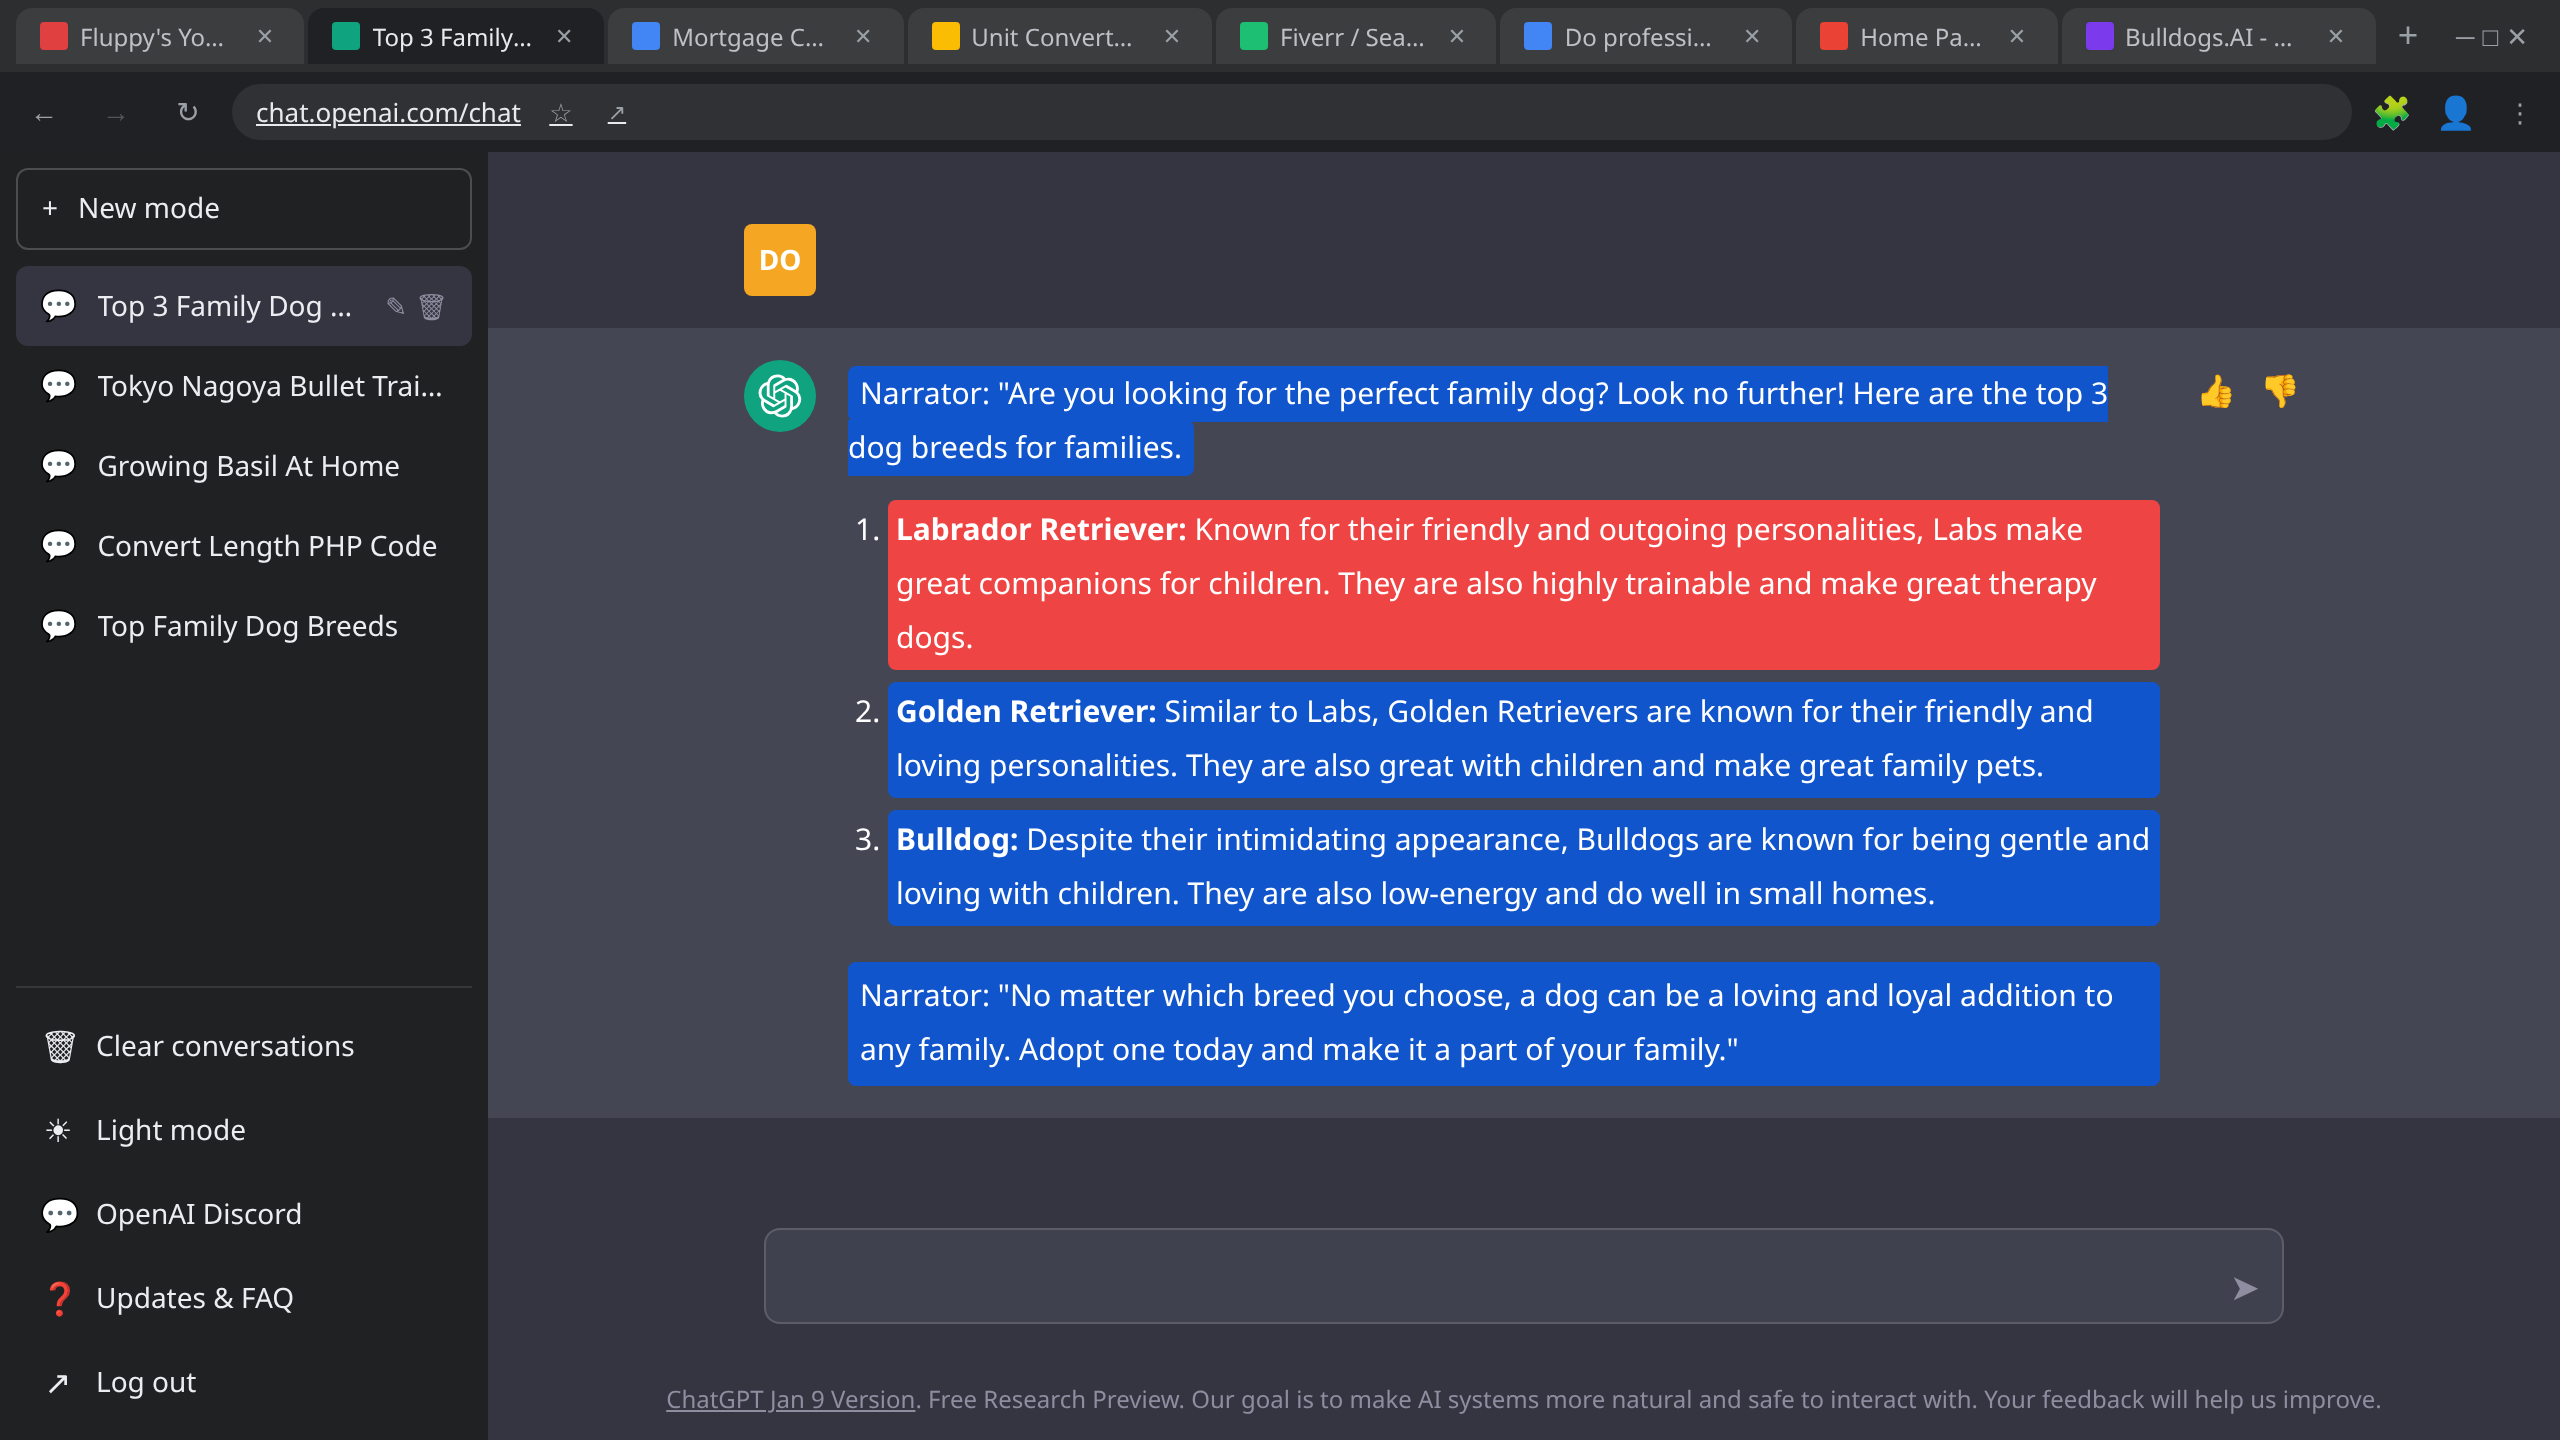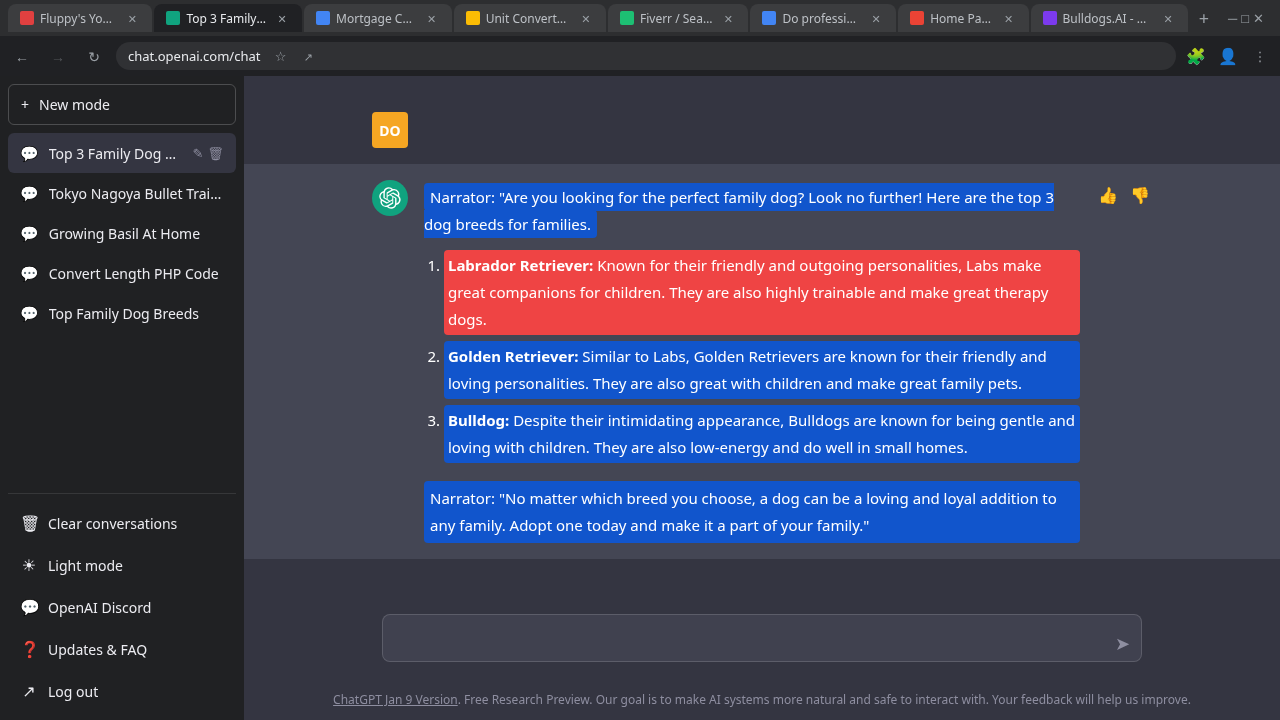--- a/index.html
+++ b/index.html
@@ -10,21 +10,21 @@
     .tab-bar { display: flex; align-items: center; height: 36px; background: #2d2e30; padding: 0 8px; gap: 2px; }
     .tab { display: flex; align-items: center; height: 28px; padding: 0 12px; border-radius: 8px 8px 0 0; font-size: 12px; gap: 6px; max-width: 180px; overflow: hidden; white-space: nowrap; cursor: pointer; background: #3c3d3f; color: #bdc1c6; }
     .tab.active { background: #202124; color: #e8eaed; }
     .tab-favicon { width: 14px; height: 14px; border-radius: 2px; flex-shrink: 0; }
     .tab-label { overflow: hidden; text-overflow: ellipsis; flex: 1; }
     .tab-close { width: 16px; height: 16px; display: flex; align-items: center; justify-content: center; border-radius: 50%; font-size: 11px; color: #9aa0a6; flex-shrink: 0; }
     .new-tab-btn { width: 28px; height: 28px; display: flex; align-items: center; justify-content: center; color: #9aa0a6; border-radius: 50%; cursor: pointer; font-size: 18px; }
 
     .address-bar { display: flex; align-items: center; height: 40px; padding: 4px 8px; gap: 8px; background: #202124; }
     .nav-btn { width: 28px; height: 28px; display: flex; align-items: center; justify-content: center; color: #9aa0a6; cursor: pointer; border-radius: 50%; font-size: 14px; }
-    .url-bar { flex: 1; height: 28px; background: #303134; border-radius: 14px; display: flex; align-items: center; padding: 0 12px; color: #e8eaed; font-size: 13px; gap: 8px; }
+    .url-bar { flex: 1; height: 28px; background: #303134; border-radius: 14px; display: flex; align-items: center; padding: 0 12px; color: #e8eaed; font-size: 13px; gap: 8px; text-decoration: underline; }
     .addr-icons { display: flex; gap: 4px; align-items: center; }
     .addr-icon { width: 24px; height: 24px; display: flex; align-items: center; justify-content: center; color: #9aa0a6; cursor: pointer; border-radius: 50%; font-size: 13px; }
 
     
     .app { display: flex; flex: 1; overflow: hidden; }
 
     
     .sidebar { width: 244px; background: #202123; display: flex; flex-direction: column; flex-shrink: 0; padding: 8px; }
     .new-chat-btn { display: flex; align-items: center; gap: 10px; padding: 10px 12px; border: 1px solid rgba(255,255,255,0.2); border-radius: 6px; cursor: pointer; margin-bottom: 8px; font-size: 14px; color: #ececf1; }
 

